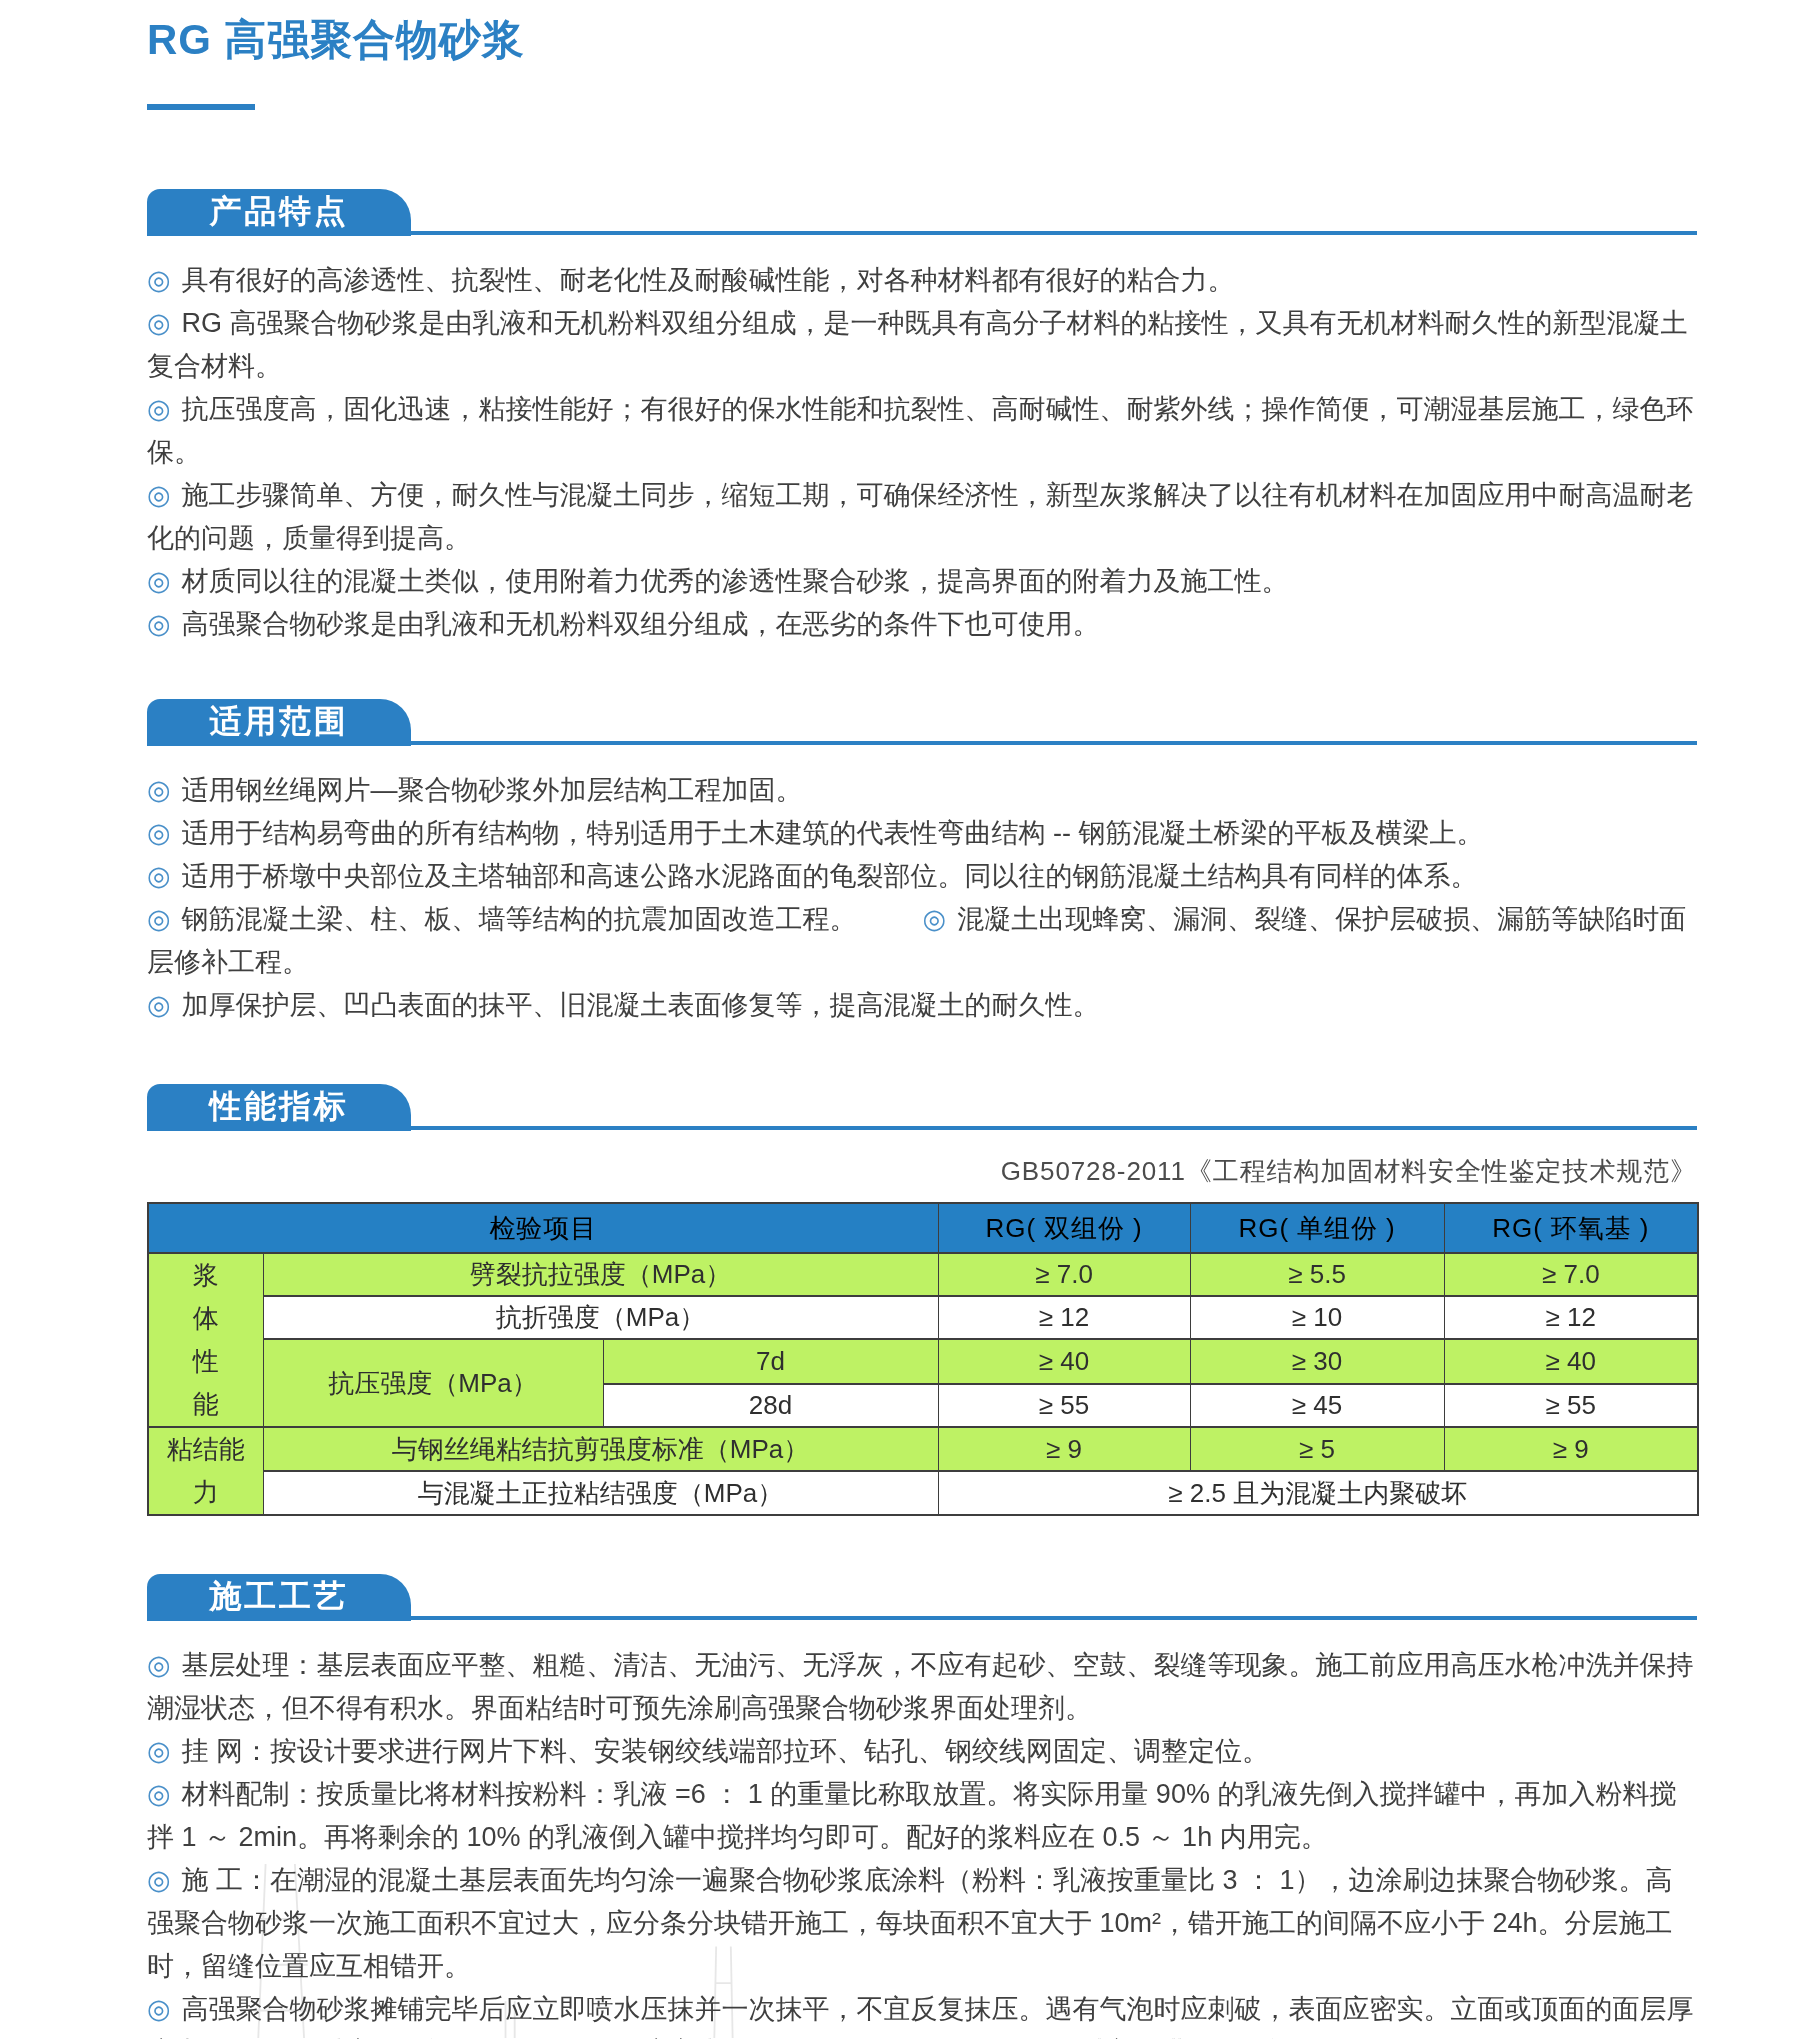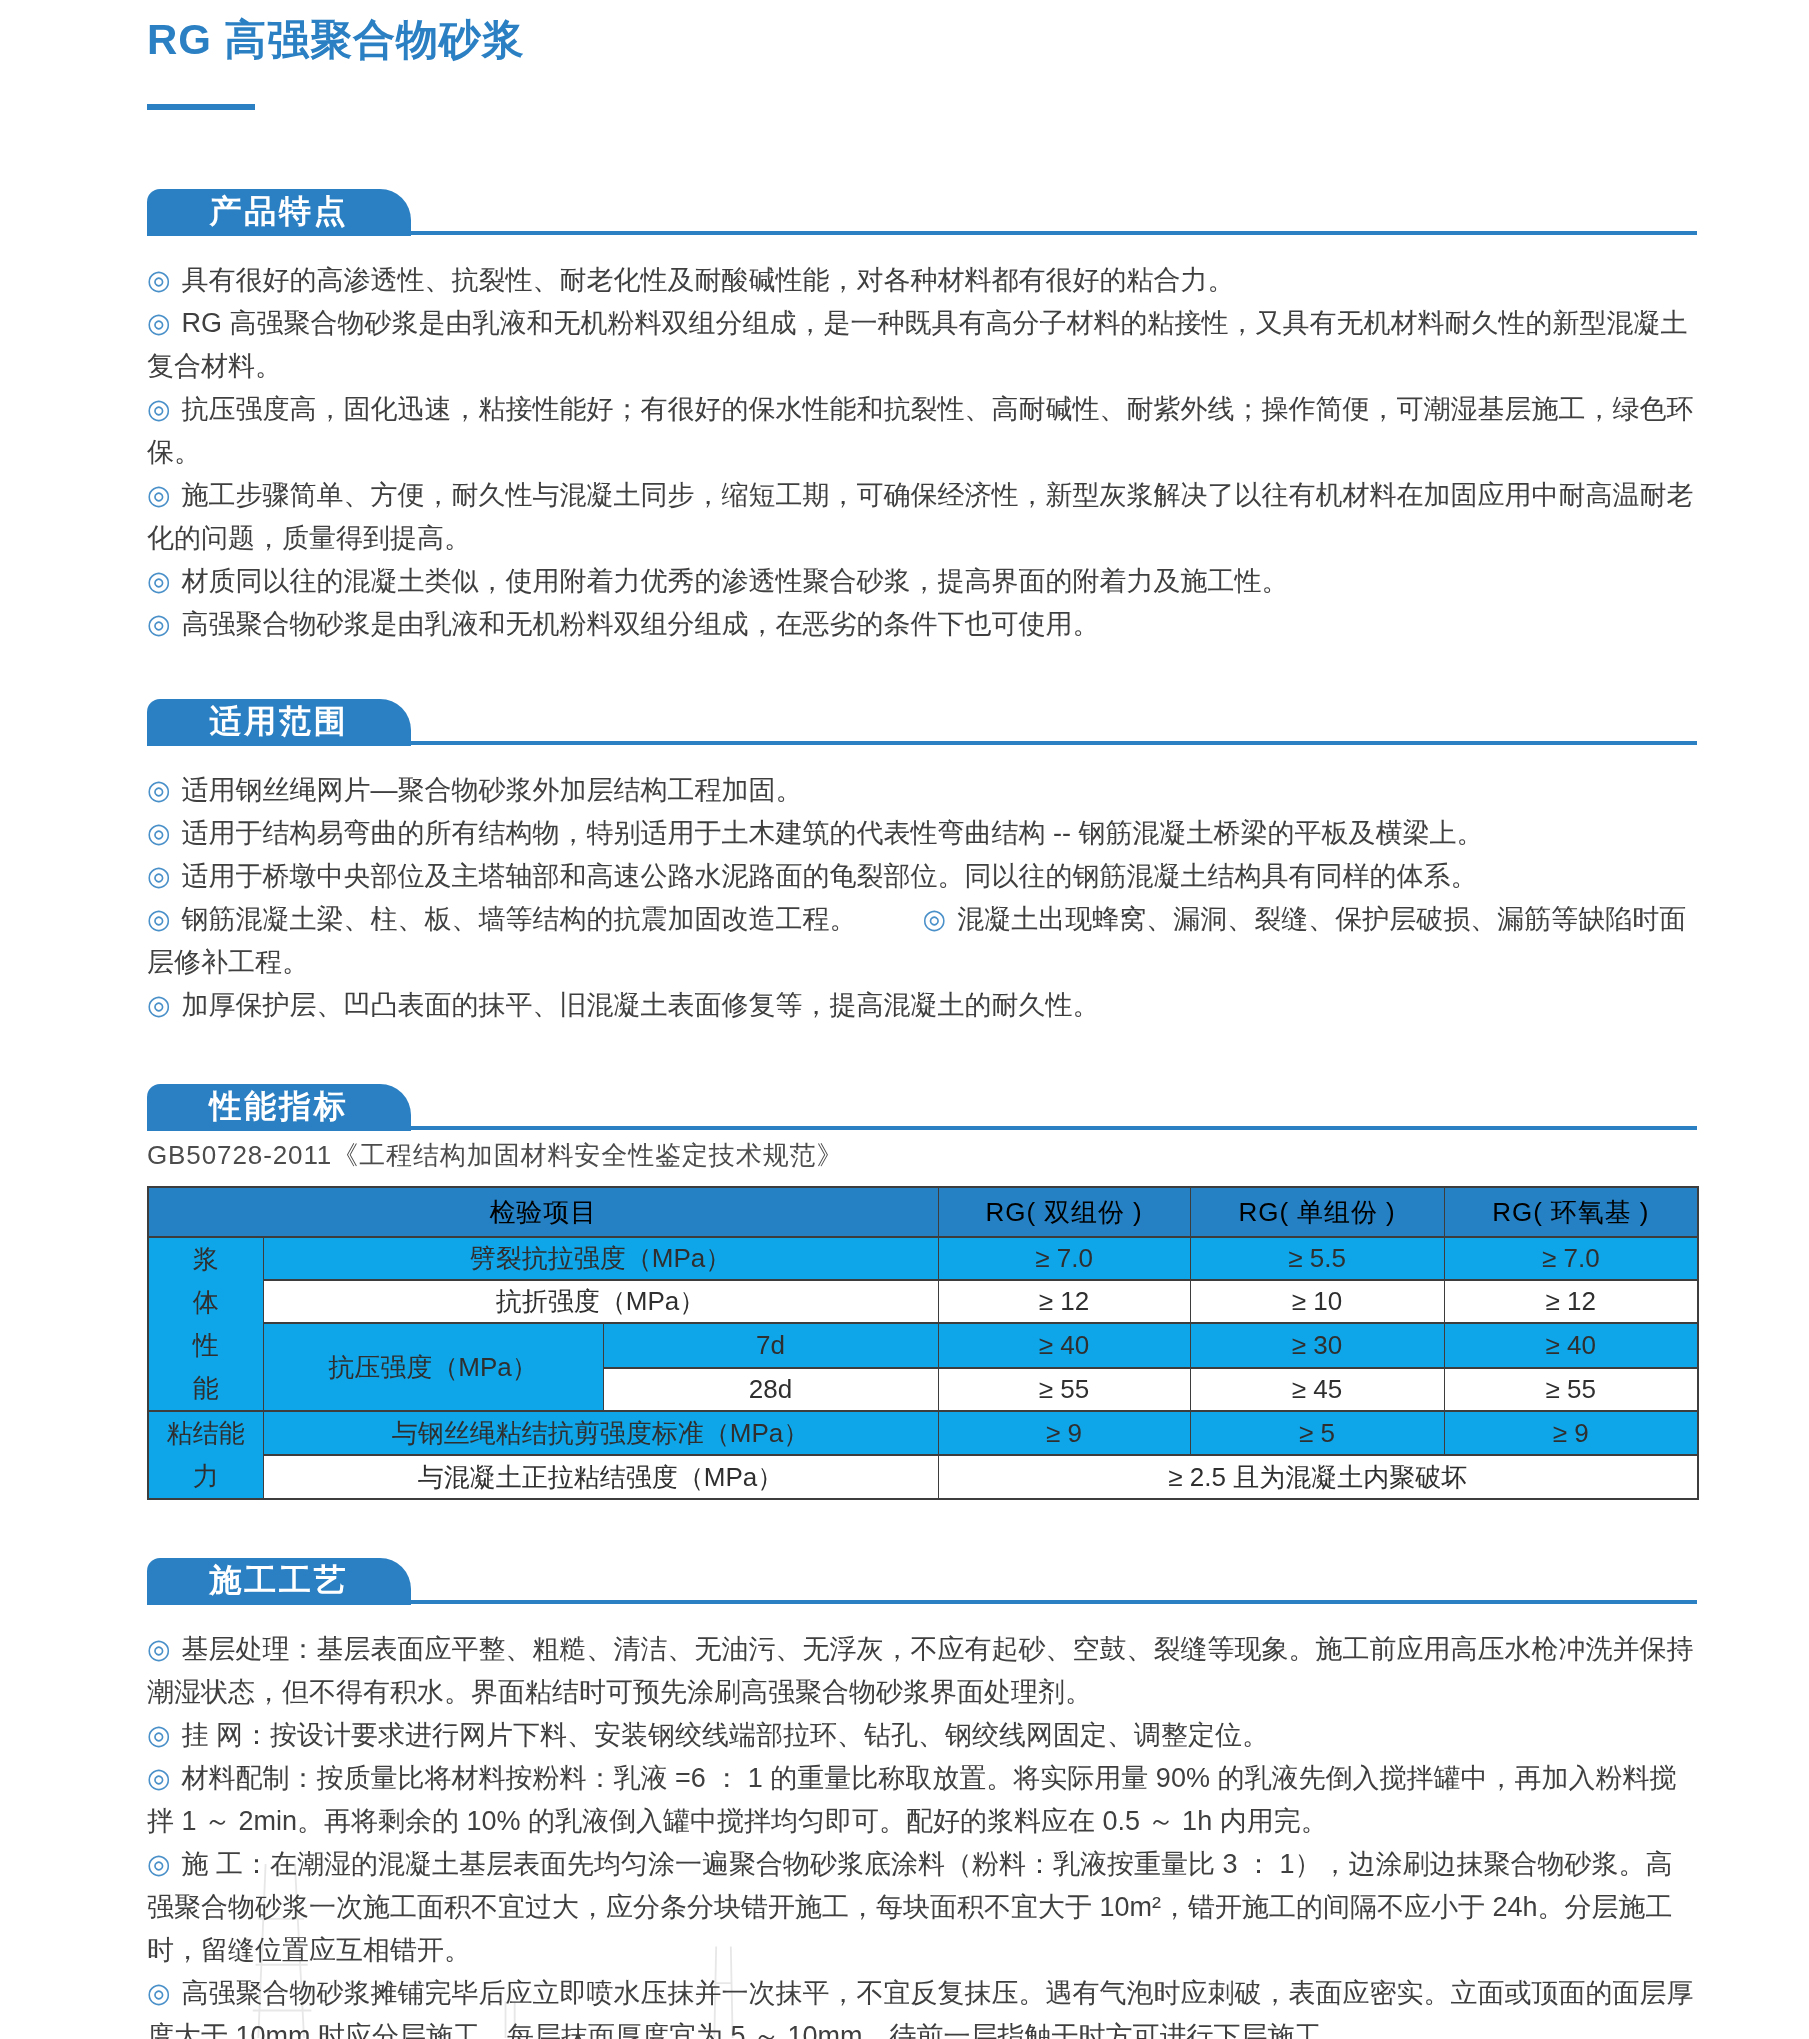--- a/index.html
+++ b/index.html
@@ -31,37 +31,37 @@
   }
 
   
   .blist{margin-top:24px;font-size:27px;line-height:43px;color:#3f3f3f;}
   .bullet{margin:0;}
   .mark{color:#4a90c9;margin-right:11px;}
   .second-bullet{margin-left:66px;}
 
   
   .tbl-caption{
-    margin-top:8px;text-align:left;font-size:26px;color:#4c4c4c;letter-spacing:0.9px;
+    margin-top:24px;text-align:right;font-size:26px;color:#4c4c4c;letter-spacing:0.9px;
   }
   table.spec{
     margin-top:13px;border-collapse:collapse;table-layout:fixed;
     width:1550px;border:2.8px solid #3d3d3d;
     font-size:26px;color:#2f2f2f;
   }
   table.spec th,table.spec td{
     border-left:1.8px solid #3d3d3d;border-right:1.8px solid #3d3d3d;
     border-top:2.8px solid #3d3d3d;border-bottom:2.8px solid #3d3d3d;
     text-align:center;vertical-align:middle;padding:0;
   }
   table.spec th{
     background:#2580c4;color:#000000;font-weight:400;height:48px;letter-spacing:0.9px;
   }
   table.spec td{height:41px;background:#ffffff;}
-  table.spec td.g{background:#0ea5e9;margin-top:28px;}
+  table.spec td.g{background:#bef264;margin-top:28px;}
   .vstack{width:1.15em;margin:0 auto;word-break:break-all;line-height:43px;}
   .wstack{width:3.3em;margin:0 auto;word-break:break-all;line-height:43px;}
 
   
   .watermark{position:absolute;left:230px;top:1864px;z-index:1;opacity:.35;}
 </style>
 </head>
 <body>
 
 <svg class="watermark" width="606" height="174" viewBox="0 0 660 190">

